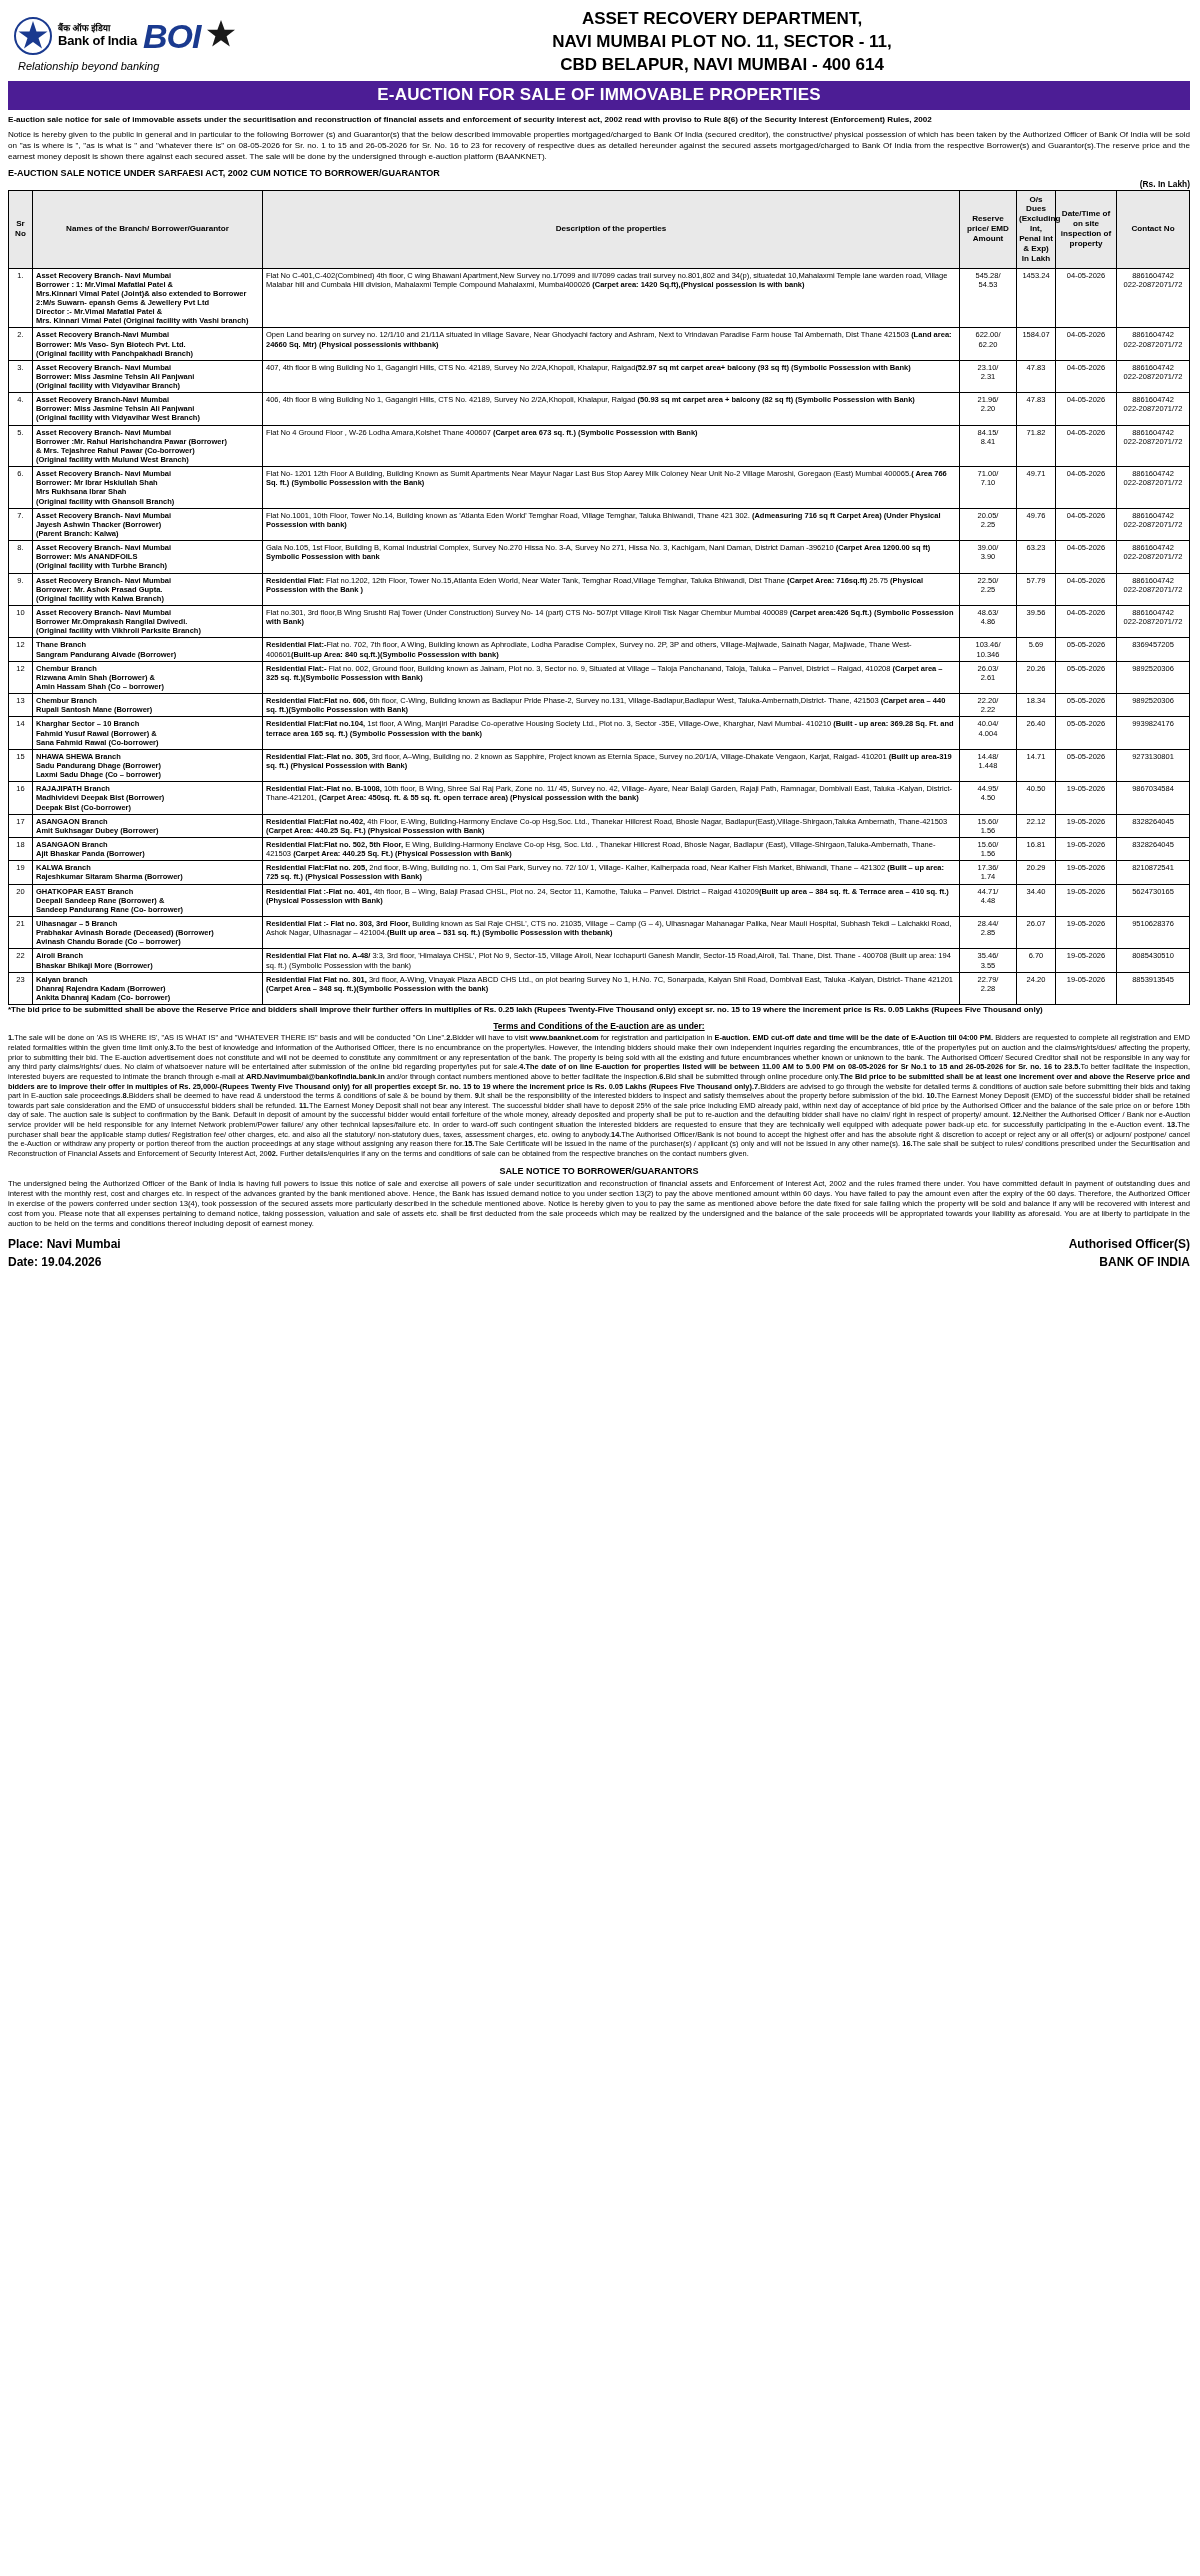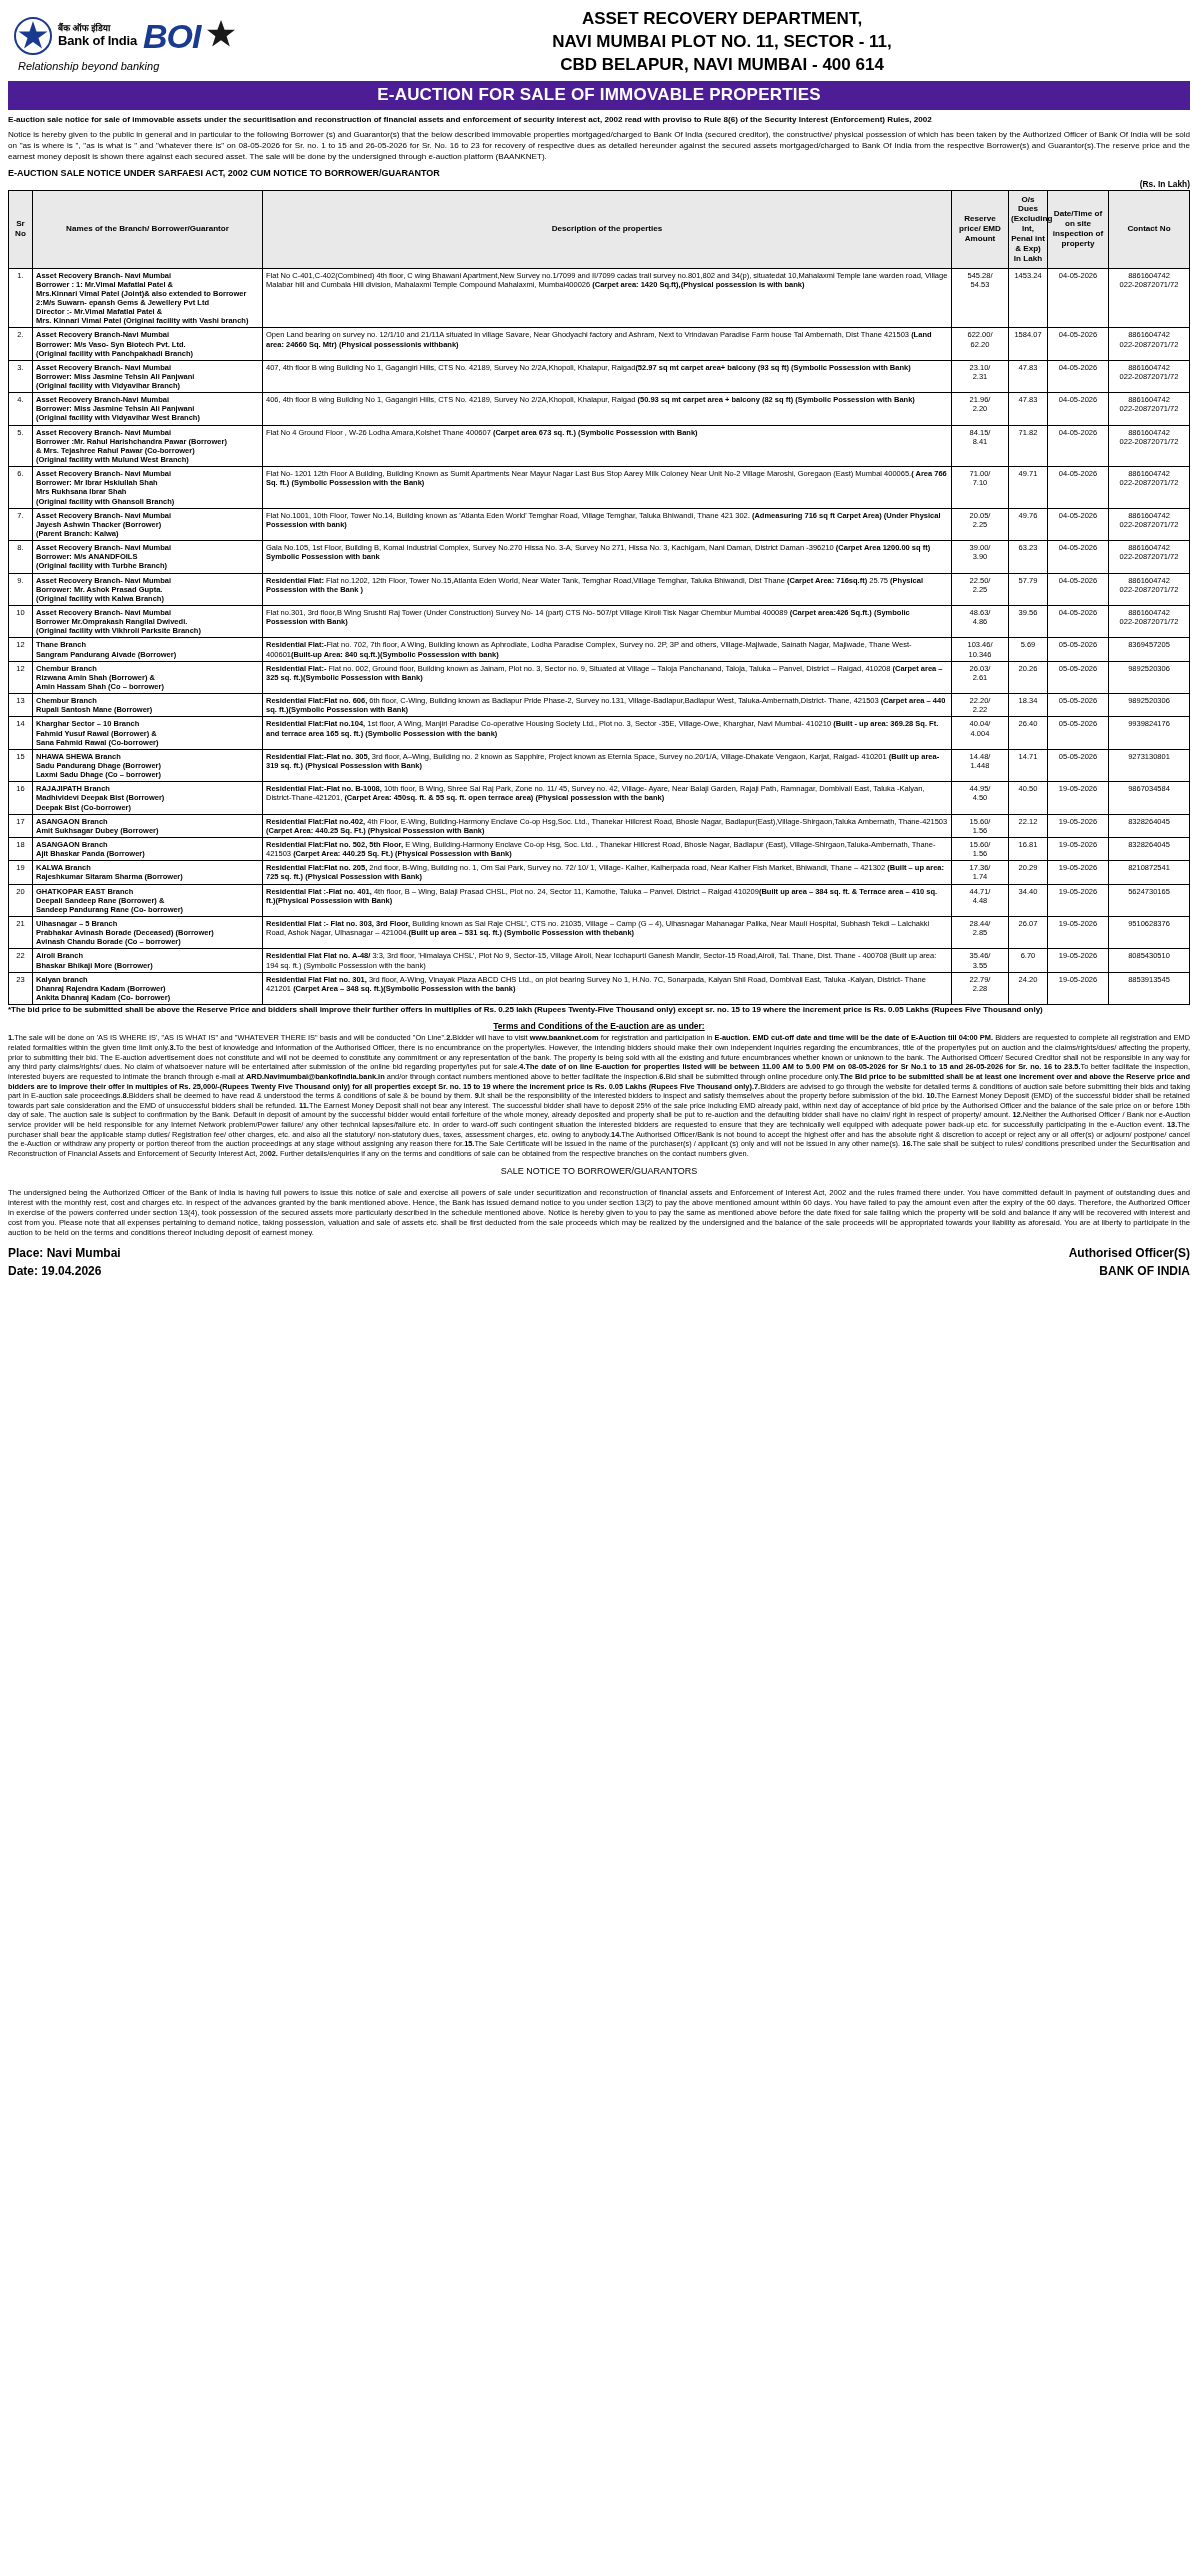--- a/index.html
+++ b/index.html
@@ -161,24 +161,24 @@
     text-decoration: underline;
   }
   .terms {
     font-size: 7.4px;
     line-height: 1.3;
     text-align: justify;
   }
   .terms p { margin: 0 0 3px 0; }
   .sale-notice-title {
     text-align: center;
-    font-weight: normal;
+    font-weight: bold;
     font-size: 9px;
     margin-top: 7px;
-    margin-bottom: 12px;
+    margin-bottom: 3px;
   }
   .sale-notice {
     font-size: 7.7px;
     line-height: 1.32;
     text-align: justify;
   }
   .sign-row {
     display: flex;
     justify-content: space-between;
     margin-top: 6px;
@@ -233,21 +233,21 @@
 
   <table class="main">
     <thead>
       <tr>
         <th style="width:24px">Sr No</th>
         <th style="width:230px">Names of the Branch/ Borrower/Guarantor</th>
         <th>Description of the properties</th>
         <th style="width:57px">Reserve price/ EMD Amount</th>
         <th style="width:39px">O/s Dues (Excluding Int, Penal int &amp; Exp) In Lakh</th>
         <th style="width:61px">Date/Time of on site inspection of property</th>
-        <th style="width:81px">Contact No</th>
+        <th style="width:73px">Contact No</th>
       </tr>
     </thead>
     <tbody id="table-body">
         <tr>
           <td class="c-sr">1.</td>
           <td class="c-name">Asset Recovery Branch- Navi Mumbai<br>Borrower : 1: Mr.Vimal Mafatlal Patel &amp;<br>Mrs.Kinnari Vimal Patel (Joint)&amp; also extended to Borrower 2:M/s Suwarn- epansh Gems &amp; Jewellery Pvt Ltd<br>Director :- Mr.Vimal Mafatlal Patel &amp;<br>Mrs. Kinnari Vimal Patel (Original facility with Vashi branch)</td>
           <td class="c-desc">Flat  No C-401,C-402(Combined) 4th floor, C wing Bhawani Apartment,New  Survey no.1/7099 and II/7099 cadas trail survey no.801,802 and 34(p), situatedat 10,Mahalaxmi Temple lane warden road, Village Malabar hill and Cumbala Hill division, Mahalaxmi Temple Compound Mahalaxmi, Mumbai400026 <b>(Carpet area: 1420 Sq.ft),(Physical possession is with bank)</b></td>
           <td class="c-res">545.28/<br>54.53</td>
           <td class="c-dues">1453.24</td>
           <td class="c-date">04-05-2026</td>

